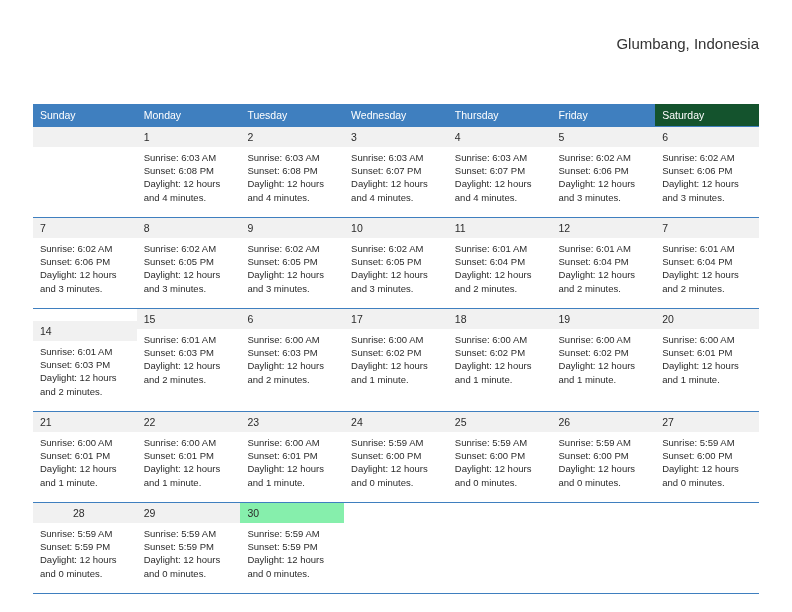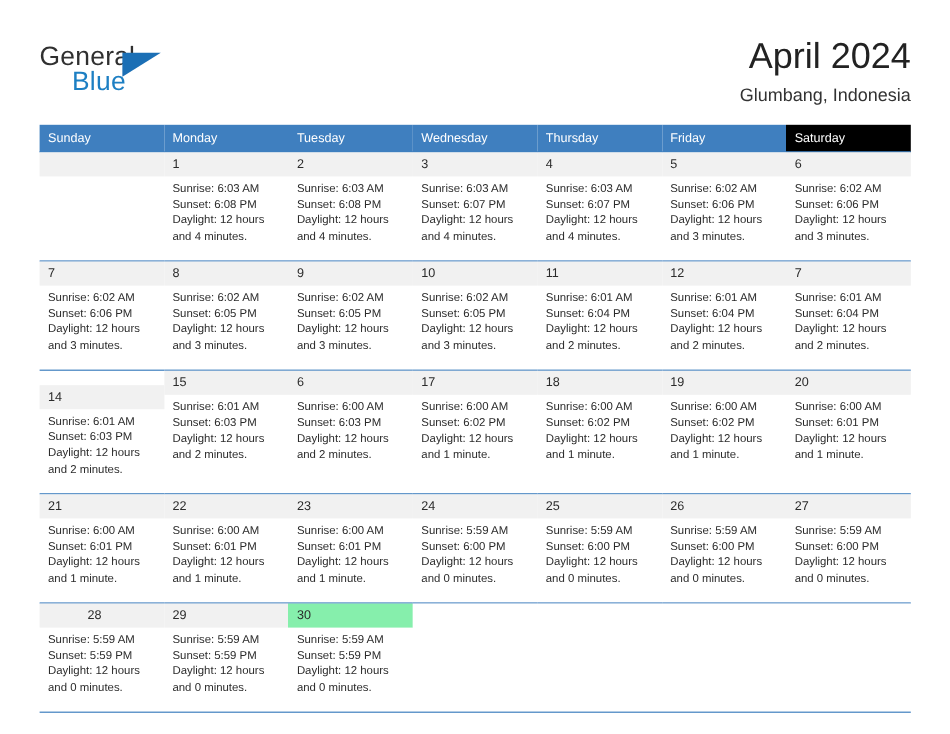--- a/index.html
+++ b/index.html
@@ -154,44 +154,38 @@
     background: #3f7fbf;
   }
 </style>
 </head>
 <body>
 
 <div class="page">
 
   <div class="header">
 
-    <div class="brand">
-      <span class="brand-general">General</span>
-      <span class="brand-triangle"></span>
-      <span class="brand-blue">Blue</span>
-    </div>
 
     <div class="title-block">
-      <div class="month-title">April 2024</div>
       <div class="location-title">Glumbang, Indonesia</div>
     </div>
 
   </div>
 
   <div class="calendar">
     <table class="cal">
       <thead>
         <tr>
           <th style="background: rgb(63, 127, 191);">Sunday</th>
           <th style="background: rgb(63, 127, 191);">Monday</th>
           <th style="background: rgb(63, 127, 191);">Tuesday</th>
           <th style="background: rgb(63, 127, 191);">Wednesday</th>
           <th style="background: rgb(63, 127, 191);">Thursday</th>
           <th style="background: rgb(63, 127, 191);">Friday</th>
-          <th style="background: #000000;">Saturday</th>
+          <th style="background: #14532d;">Saturday</th>
         </tr>
       </thead>
       <tbody id="cal-body">
           <tr class="week-row">
             <td>
               <div class="daycell empty">
                 <div class="daynum-band" style="background: rgb(241, 241, 241);"></div>
               </div>
             </td>
             <td>

